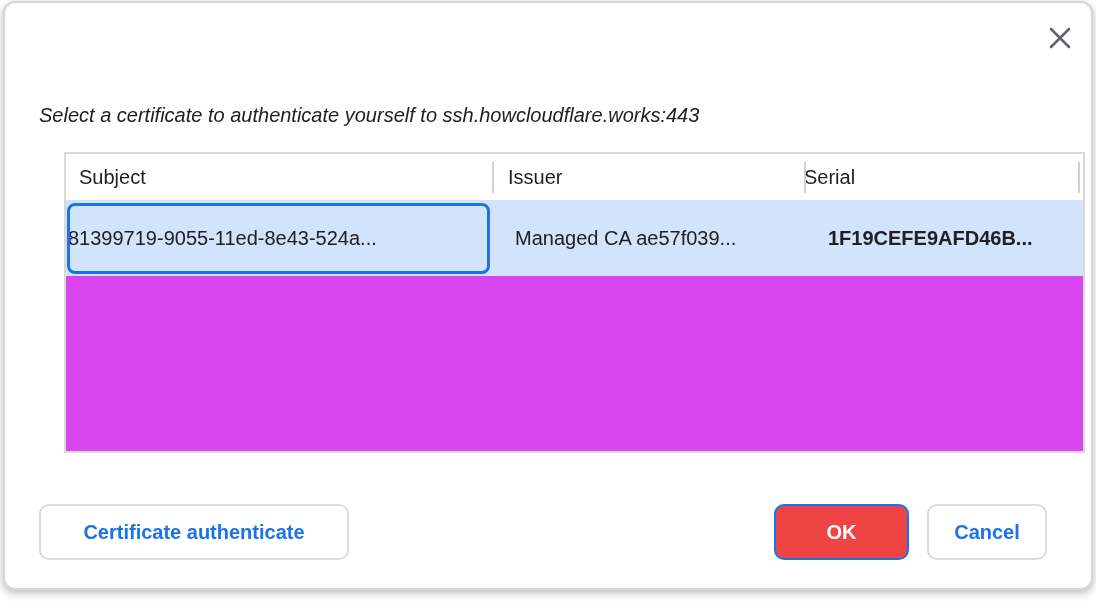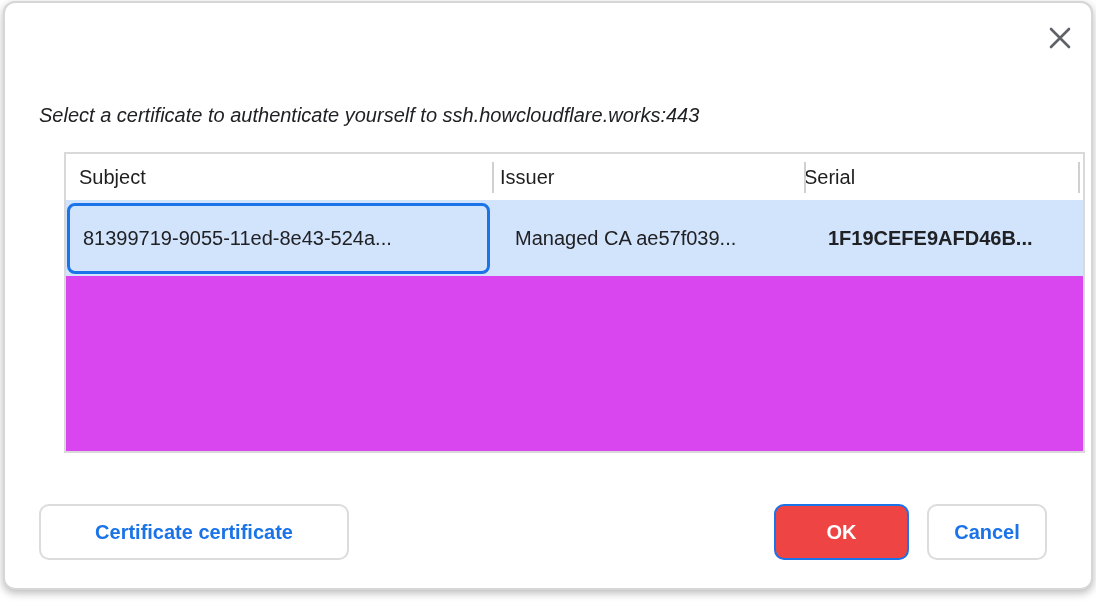--- a/index.html
+++ b/index.html
@@ -67,21 +67,21 @@
   .th {
     height: 100%;
     display: flex;
     align-items: center;
     font-size: 20px;
     color: #1f1f1f;
     white-space: nowrap;
     overflow: hidden;
   }
   .th-subject { width: 426px; padding-left: 13px; }
-  .th-issuer  { width: 312px; padding-left: 8px; }
+  .th-issuer  { width: 312px; padding-left: 16px; }
   .th-serial  { width: 279px; }
   .col-divider {
     position: absolute;
     top: 8px;
     width: 2px; height: 31px;
     background: #d0d0d0;
   }
   .divider-1 { left: 426px; }
   .divider-2 { left: 738px; }
   .divider-3 { right: 3px; }
@@ -94,21 +94,21 @@
   }
   .td {
     height: 100%;
     display: flex;
     align-items: center;
     font-size: 20px;
     color: #202124;
     white-space: nowrap;
     overflow: hidden;
   }
-  .td-subject { width: 426px; padding-left: 17px; position: relative; }
+  .td-subject { width: 426px; padding-left: 2px; position: relative; }
   .td-issuer  { width: 312px; padding-left: 23px; }
   .td-serial  { width: 279px; padding-left: 24px; font-weight: bold; }
   .focus-ring {
     position: absolute;
     left: 1px; top: 3px;
     width: 423px; height: 71px;
     border: 3px solid #1a73e8;
     border-radius: 8px;
     pointer-events: none;
   }
@@ -176,17 +176,17 @@
       </div>
       <div class="td td-issuer">
         <span>Managed CA ae57f039...</span>
       </div>
       <div class="td td-serial">
         <span>1F19CEFE9AFD46B...</span>
       </div>
     </div>
   </div>
 
-  <button class="btn btn-outline btn-cert-info">Certificate certificate</button>
+  <button class="btn btn-outline btn-cert-info">Certificate authenticate</button>
   <button class="btn btn-primary btn-ok">OK</button>
   <button class="btn btn-outline btn-cancel">Cancel</button>
 
 </div>
 
 </body></html>

